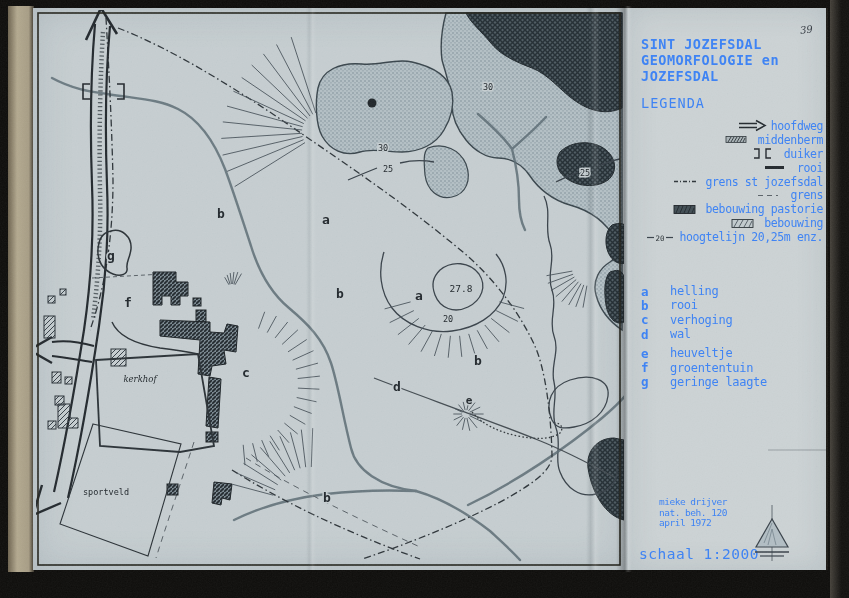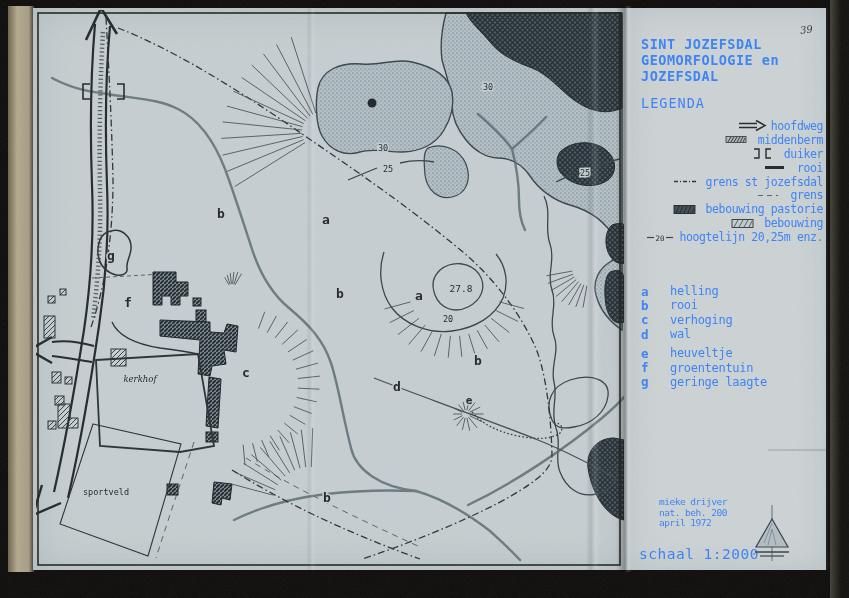--- a/index.html
+++ b/index.html
@@ -392,21 +392,21 @@
           <span class="llb">groententuin</span>
         </div>
       <div class="xrow">
           <span class="llt">g</span>
           <span class="llb">geringe laagte</span>
         </div>
     </div>
 
     <div class="credits">
       <div>mieke drijver</div>
-      <div>nat. beh. 200</div>
+      <div>nat. beh. 120</div>
       <div>april 1972</div>
     </div>
     <div class="scale">schaal 1:2000</div>
 
     <svg class="north" width="60" height="65" viewBox="0 0 60 65">
       <line x1="26" y1="2" x2="26" y2="58" stroke="#4a545b" stroke-width="0.8"></line>
       <polygon points="26,16 10,44 42,44" fill="#b2bec4" stroke="#39424a" stroke-width="1.2"></polygon>
       <path d="M18,40 L26,20 M22,42 L26,26 M30,42 L26,26" stroke="#6d7d86" stroke-width="0.7"></path>
       <line x1="9" y1="49" x2="43" y2="49" stroke="#39424a" stroke-width="1.4"></line>
       <line x1="14" y1="53" x2="38" y2="53" stroke="#39424a" stroke-width="1.2"></line>

